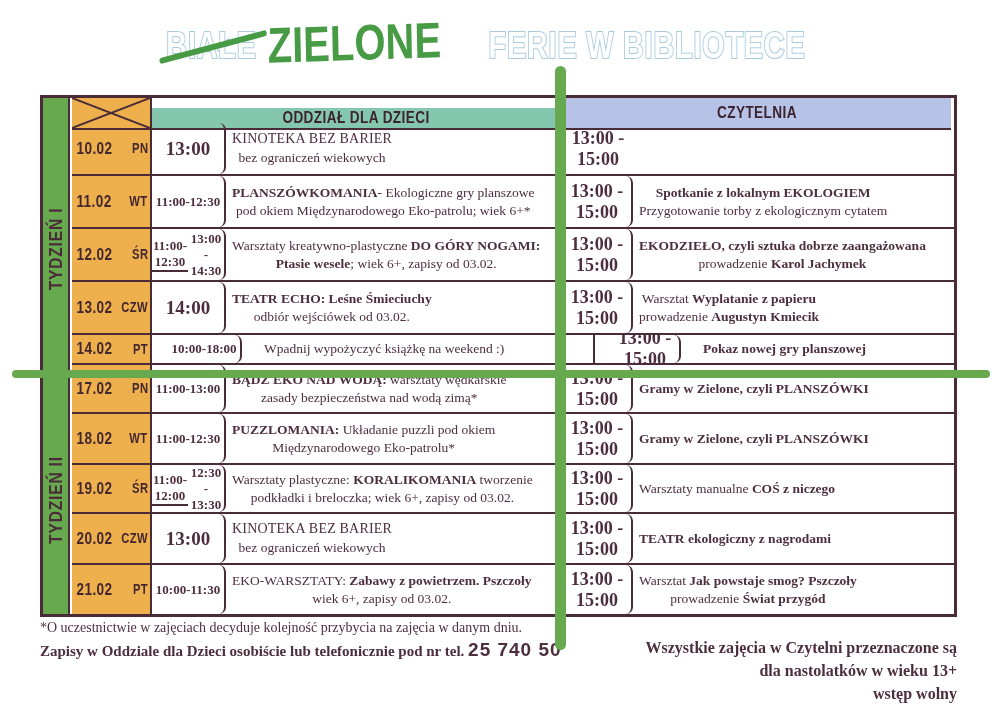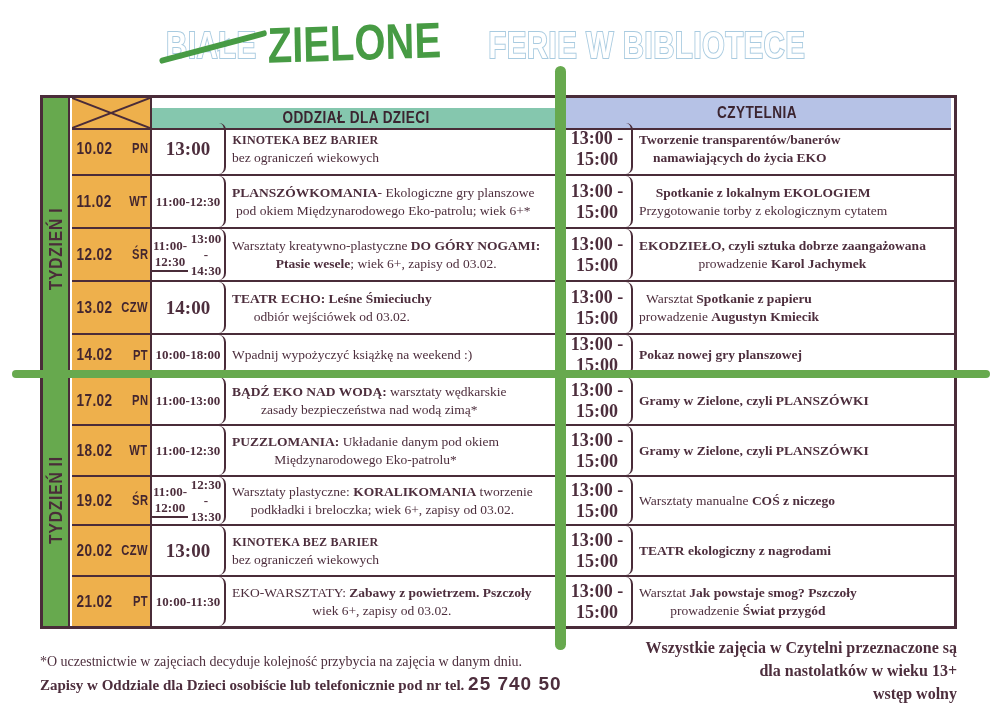--- a/index.html
+++ b/index.html
@@ -55,38 +55,38 @@
   .date-num{font-size:17px; line-height:1.05; color:#43262f;}
   .date-day{font-size:14px; line-height:1.05; color:#43262f;}
   .cond{display:inline-block; font-family:"Liberation Sans",sans-serif; font-weight:700;
     transform:scaleX(.8); letter-spacing:.5px;}
   .time-cell{font-weight:700; font-size:13px;border-radius:7px;}
   .time-part{display:flex; align-items:center; justify-content:center; width:100%; flex:1;}
   .time-part.big{font-size:19px;}
   .time-cell.split .time-part:first-child{border-bottom:2px solid var(--maroon);}
   .act-cell .rich{white-space:pre-line; font-size:13.5px; line-height:1.32; padding:2px 6px;}
   .rich .b{font-weight:700;}
-  .rich .big{font-size:12px; font-weight:700; letter-spacing:.2px;}
+  .rich .big{font-size:14px; font-weight:400; letter-spacing:.2px;}
   .rt{font-weight:700; font-size:18px;}
 
   
   .row:nth-child(1){height:53px;} .row:nth-child(2){height:53px;}
   .row:nth-child(3){height:53px;} .row:nth-child(4){height:53px;}
-  .row:nth-child(5){height:42px;} .row:nth-child(6){height:49px;}
+  .row:nth-child(5){height:30px;gap:16px;} .row:nth-child(6){height:49px;}
   .row:nth-child(7){height:51px;} .row:nth-child(8){height:49px;}
   .row:nth-child(9){height:51px;} .row:nth-child(10){height:49px;}
 
   
   .v-stroke{position:absolute; left:555px; top:66px; width:11px; height:584px;
     background:var(--green); border-radius:6px; z-index:4;}
   .h-stroke{position:absolute; left:12px; top:370px; width:978px; height:8px;
     background:var(--green); border-radius:4px; z-index:4;}
 
   
-  .foot-left{position:absolute; left:40px; top:654px; width:560px; font-size:14px;}
+  .foot-left{position:absolute; left:40px; top:620px; width:560px; font-size:14px;}
   .foot-left .l1{margin-bottom:3px;}
   .foot-left .l2{font-weight:700; font-size:15px;}
   .phone{font-family:"Liberation Sans",sans-serif; font-weight:700; font-size:19px;
     letter-spacing:1px;}
   .foot-right{position:absolute; right:43px; top:636px; width:420px; text-align:right;
     font-weight:700; font-size:16px; line-height:1.45;}
 </style>
 </head>
 <body>
 
@@ -130,24 +130,20 @@
     <div class="cell time-cell">
               <div class="time-part big">13:00</div>
             </div>
     <div class="cell act-cell">
       <div class="rich"><span class="b big">KINOTEKA BEZ BARIER</span><span>
 bez ograniczeń wiekowych</span></div>
     </div>
     <div class="cell time-cell">
       <span class="rt">13:00 - 15:00</span>
     </div>
-    <div class="cell act-cell">
-      <div class="rich"><span class="b">Tworzenie transparentów/banerów
-namawiających do życia EKO</span></div>
-    </div>
   </div>
 
   <div class="row">
     <div class="cell date-cell">
       <span class="cond date-num">11.02</span>
       <span class="cond date-day">WT</span>
     </div>
     <div class="cell time-cell">
               <div class="time-part">11:00-12:30</div>
             </div>
@@ -195,21 +191,21 @@
               <div class="time-part big">14:00</div>
             </div>
     <div class="cell act-cell">
       <div class="rich"><span class="b">TEATR ECHO: Leśne Śmieciuchy</span><span>
 odbiór wejściówek od 03.02.</span></div>
     </div>
     <div class="cell time-cell">
       <span class="rt">13:00 - 15:00</span>
     </div>
     <div class="cell act-cell">
-      <div class="rich"><span>Warsztat </span><span class="b">Spotkanie z papieru</span><span>
+      <div class="rich"><span>Warsztat </span><span class="b">Wyplatanie z papieru</span><span>
 prowadzenie </span><span class="b">Augustyn Kmiecik</span></div>
     </div>
   </div>
 
   <div class="row">
     <div class="cell date-cell">
       <span class="cond date-num">14.02</span>
       <span class="cond date-day">PT</span>
     </div>
     <div class="cell time-cell">
@@ -248,21 +244,21 @@
 
   <div class="row">
     <div class="cell date-cell">
       <span class="cond date-num">18.02</span>
       <span class="cond date-day">WT</span>
     </div>
     <div class="cell time-cell">
               <div class="time-part">11:00-12:30</div>
             </div>
     <div class="cell act-cell">
-      <div class="rich"><span class="b">PUZZLOMANIA:</span><span> Układanie danym pod okiem
+      <div class="rich"><span class="b">PUZZLOMANIA:</span><span> Układanie puzzli pod okiem
 Międzynarodowego Eko-patrolu*</span></div>
     </div>
     <div class="cell time-cell">
       <span class="rt">13:00 - 15:00</span>
     </div>
     <div class="cell act-cell">
       <div class="rich"><span class="b">Gramy w Zielone, czyli PLANSZÓWKI</span></div>
     </div>
   </div>
 

